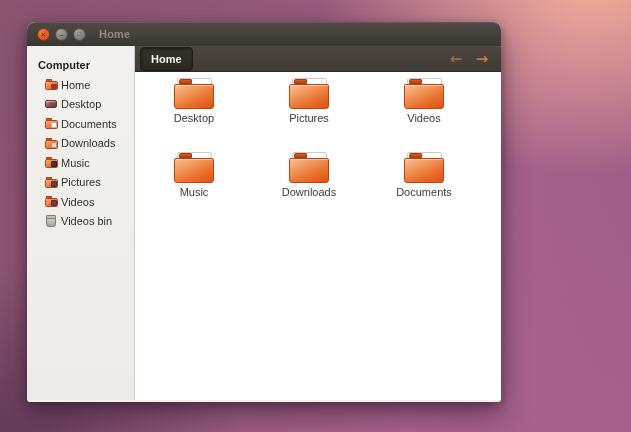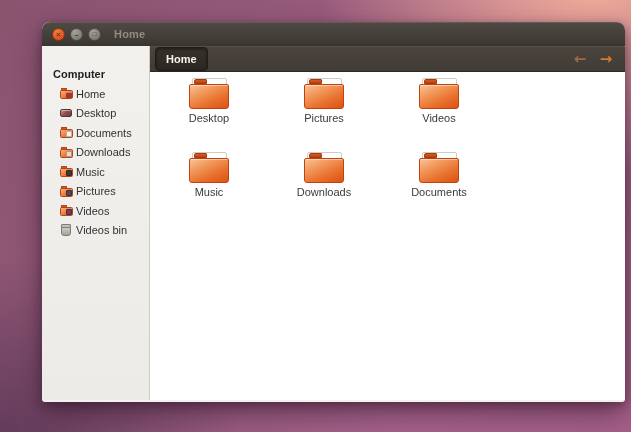--- a/index.html
+++ b/index.html
@@ -14,21 +14,21 @@
     position:relative; width:631px; height:432px;
     background:
       radial-gradient(ellipse 430px 300px at 94% -4%, rgba(247,178,155,0.95) 0%, rgba(247,178,155,0.45) 34%, rgba(247,178,155,0) 64%),
       radial-gradient(ellipse 520px 400px at -6% 110%, rgba(58,36,66,0.70) 0%, rgba(58,36,66,0) 55%),
       radial-gradient(ellipse 700px 520px at 108% 102%, rgba(196,110,158,0.40) 0%, rgba(196,110,158,0) 60%),
       linear-gradient(115deg, #8a546f 0%, #985b7d 42%, #a4618a 72%, #96597f 100%);
   }
 
   
   .window {
-    position:absolute; left:42px; top:22px; width:583px; height:380px;
+    position:absolute; left:27px; top:22px; width:474px; height:380px;
     background:#f4f2ef;
     border-radius:8px 8px 3px 3px;
     box-shadow:0 12px 28px rgba(42,18,38,0.50), 0 3px 10px rgba(42,18,38,0.38);
   }
 
   
   .titlebar {
     position:absolute; top:0; left:0; right:0; height:24px;
     background:linear-gradient(#4f4a44 0%, #3d3934 85%, #383430 100%);
     border-radius:8px 8px 0 0;
@@ -57,21 +57,21 @@
 
   
   .sidebar {
     position:absolute; top:24px; left:0; width:108px; bottom:2px;
     background:linear-gradient(#f3f1ee, #edebe7);
     border-right:1px solid #cdc9c4;
     border-radius:0 0 0 3px;
     font-size:11px; color:#323230;
   }
   .sidebar-header {
-    padding:22px 0 4px 11px; font-weight:bold; color:#1f1f1e; font-size:11px;
+    padding:13px 0 4px 11px; font-weight:bold; color:#1f1f1e; font-size:11px;
   }
   .sidebar-item {
     height:19.5px; display:flex; align-items:center; padding-left:18px; cursor:default;
   }
   .sidebar-item .ic { width:16px; flex:0 0 16px; display:flex; align-items:center; }
   .sidebar-item .lbl { white-space:nowrap; }
 
   
   .mini-folder { position:relative; width:13px; height:11px; }
   .mini-folder .mfb {

